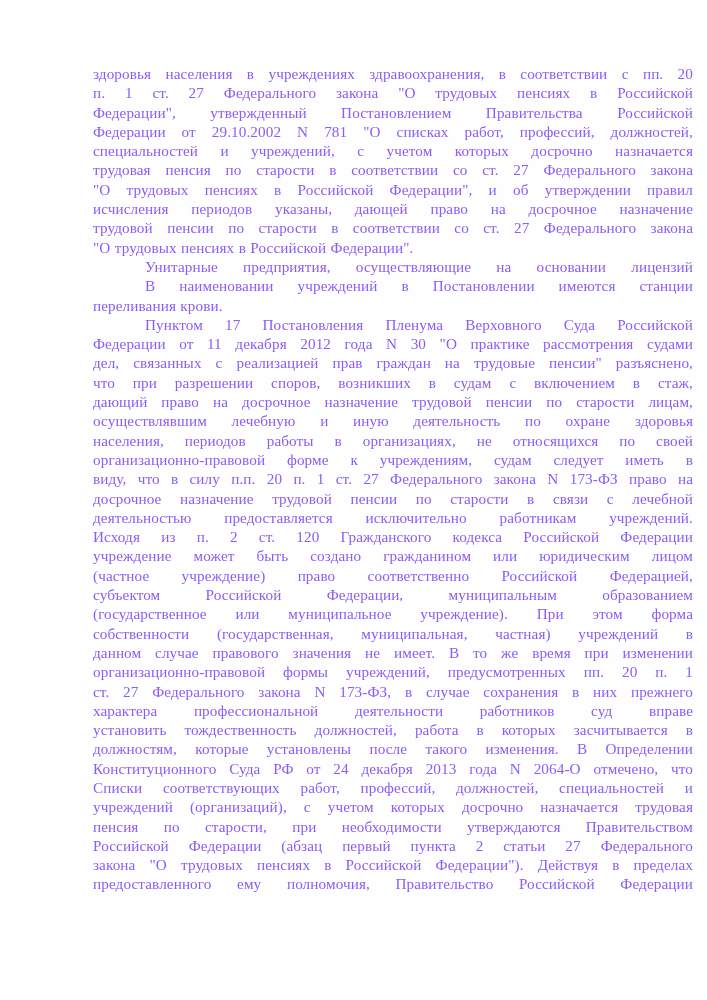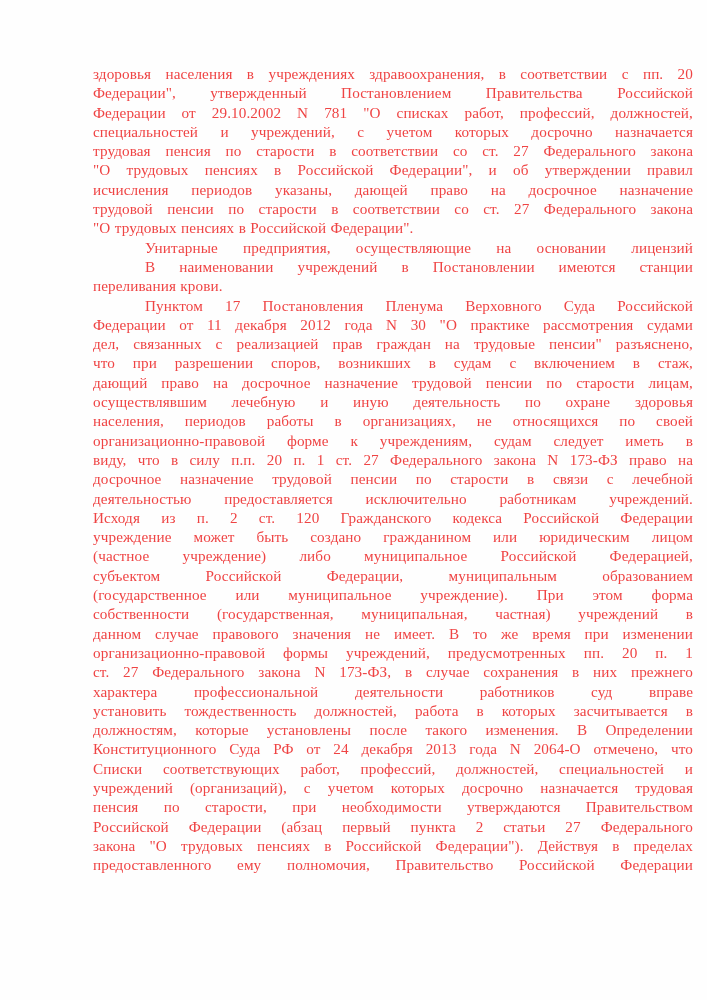--- a/index.html
+++ b/index.html
@@ -13,21 +13,21 @@
     height: 1000px;
     background: #fefefe;
     overflow: hidden;
     font-family: "Liberation Serif", "DejaVu Serif", serif;
   }
   .text-block {
     position: absolute;
     left: 93px;
     top: 64px;
     width: 600px;
-    color: #ef4444;
+    color: #8b5cf6;
     font-size: 15.2px;
     line-height: 19.3px;
     letter-spacing: 0.1px;
   }
   .paragraph {
     margin: 0;
     padding: 0;
   }
   .line {
     text-align: justify;
@@ -42,20 +42,21 @@
     text-align-last: left;
   }
 </style>
 </head>
 <body>
 
 <div class="page">
   <div class="text-block">
       <div class="paragraph">
         <div class="line">здоровья населения в учреждениях здравоохранения, в соответствии с пп. 20</div>
+        <div class="line">п. 1 ст. 27 Федерального закона "О трудовых пенсиях в Российской</div>
         <div class="line">Федерации", утвержденный Постановлением Правительства Российской</div>
         <div class="line">Федерации от 29.10.2002 N 781 "О списках работ, профессий, должностей,</div>
         <div class="line">специальностей и учреждений, с учетом которых досрочно назначается</div>
         <div class="line">трудовая пенсия по старости в соответствии со ст. 27 Федерального закона</div>
         <div class="line">"О трудовых пенсиях в Российской Федерации", и об утверждении правил</div>
         <div class="line">исчисления периодов указаны, дающей право на досрочное назначение</div>
         <div class="line">трудовой пенсии по старости в соответствии со ст. 27 Федерального закона</div>
         <div class="line no-stretch">"О трудовых пенсиях в Российской Федерации".</div>
       </div>
       <div class="paragraph">
@@ -72,21 +73,21 @@
         <div class="line">что при разрешении споров, возникших в судам с включением в стаж,</div>
         <div class="line">дающий право на досрочное назначение трудовой пенсии по старости лицам,</div>
         <div class="line">осуществлявшим лечебную и иную деятельность по охране здоровья</div>
         <div class="line">населения, периодов работы в организациях, не относящихся по своей</div>
         <div class="line">организационно-правовой форме к учреждениям, судам следует иметь в</div>
         <div class="line">виду, что в силу п.п. 20 п. 1 ст. 27 Федерального закона N 173-ФЗ право на</div>
         <div class="line">досрочное назначение трудовой пенсии по старости в связи с лечебной</div>
         <div class="line">деятельностью предоставляется исключительно работникам учреждений.</div>
         <div class="line">Исходя из п. 2 ст. 120 Гражданского кодекса Российской Федерации</div>
         <div class="line">учреждение может быть создано гражданином или юридическим лицом</div>
-        <div class="line">(частное учреждение) либо муниципальное Российской Федерацией,</div>
+        <div class="line">(частное учреждение) право соответственно Российской Федерацией,</div>
         <div class="line">субъектом Российской Федерации, муниципальным образованием</div>
         <div class="line">(государственное или муниципальное учреждение). При этом форма</div>
         <div class="line">собственности (государственная, муниципальная, частная) учреждений в</div>
         <div class="line">данном случае правового значения не имеет. В то же время при изменении</div>
         <div class="line">организационно-правовой формы учреждений, предусмотренных пп. 20 п. 1</div>
         <div class="line">ст. 27 Федерального закона N 173-ФЗ, в случае сохранения в них прежнего</div>
         <div class="line">характера профессиональной деятельности работников суд вправе</div>
         <div class="line">установить тождественность должностей, работа в которых засчитывается в</div>
         <div class="line">должностям, которые установлены после такого изменения. В Определении</div>
         <div class="line">Конституционного Суда РФ от 24 декабря 2013 года N 2064-О отмечено, что</div>

